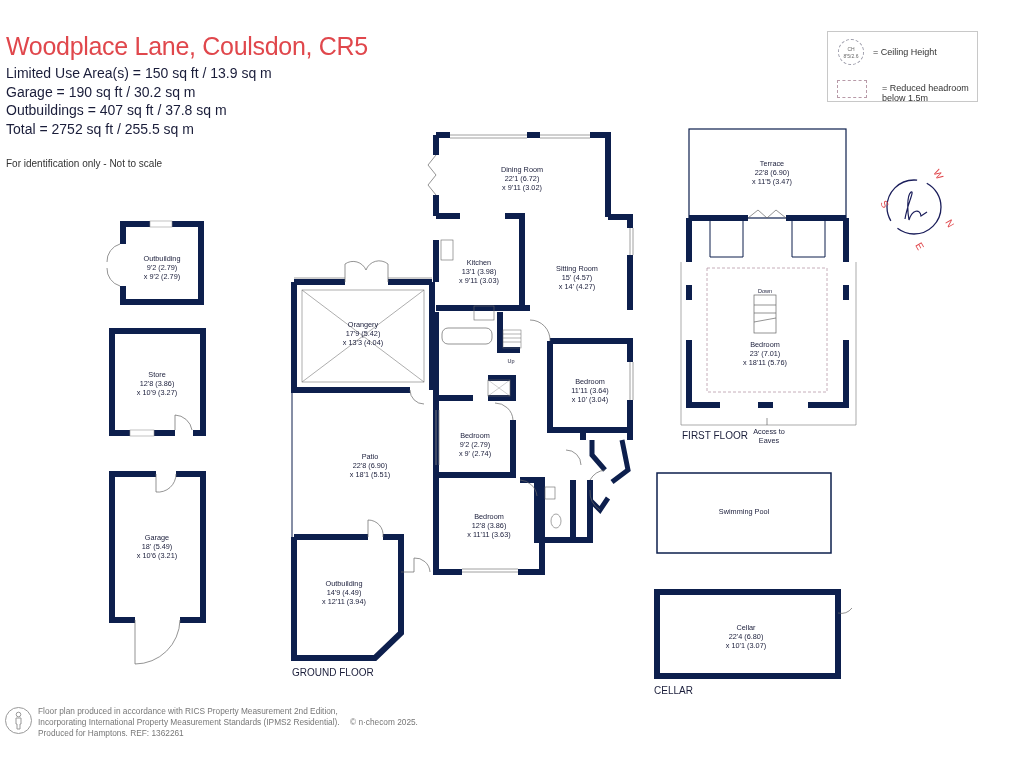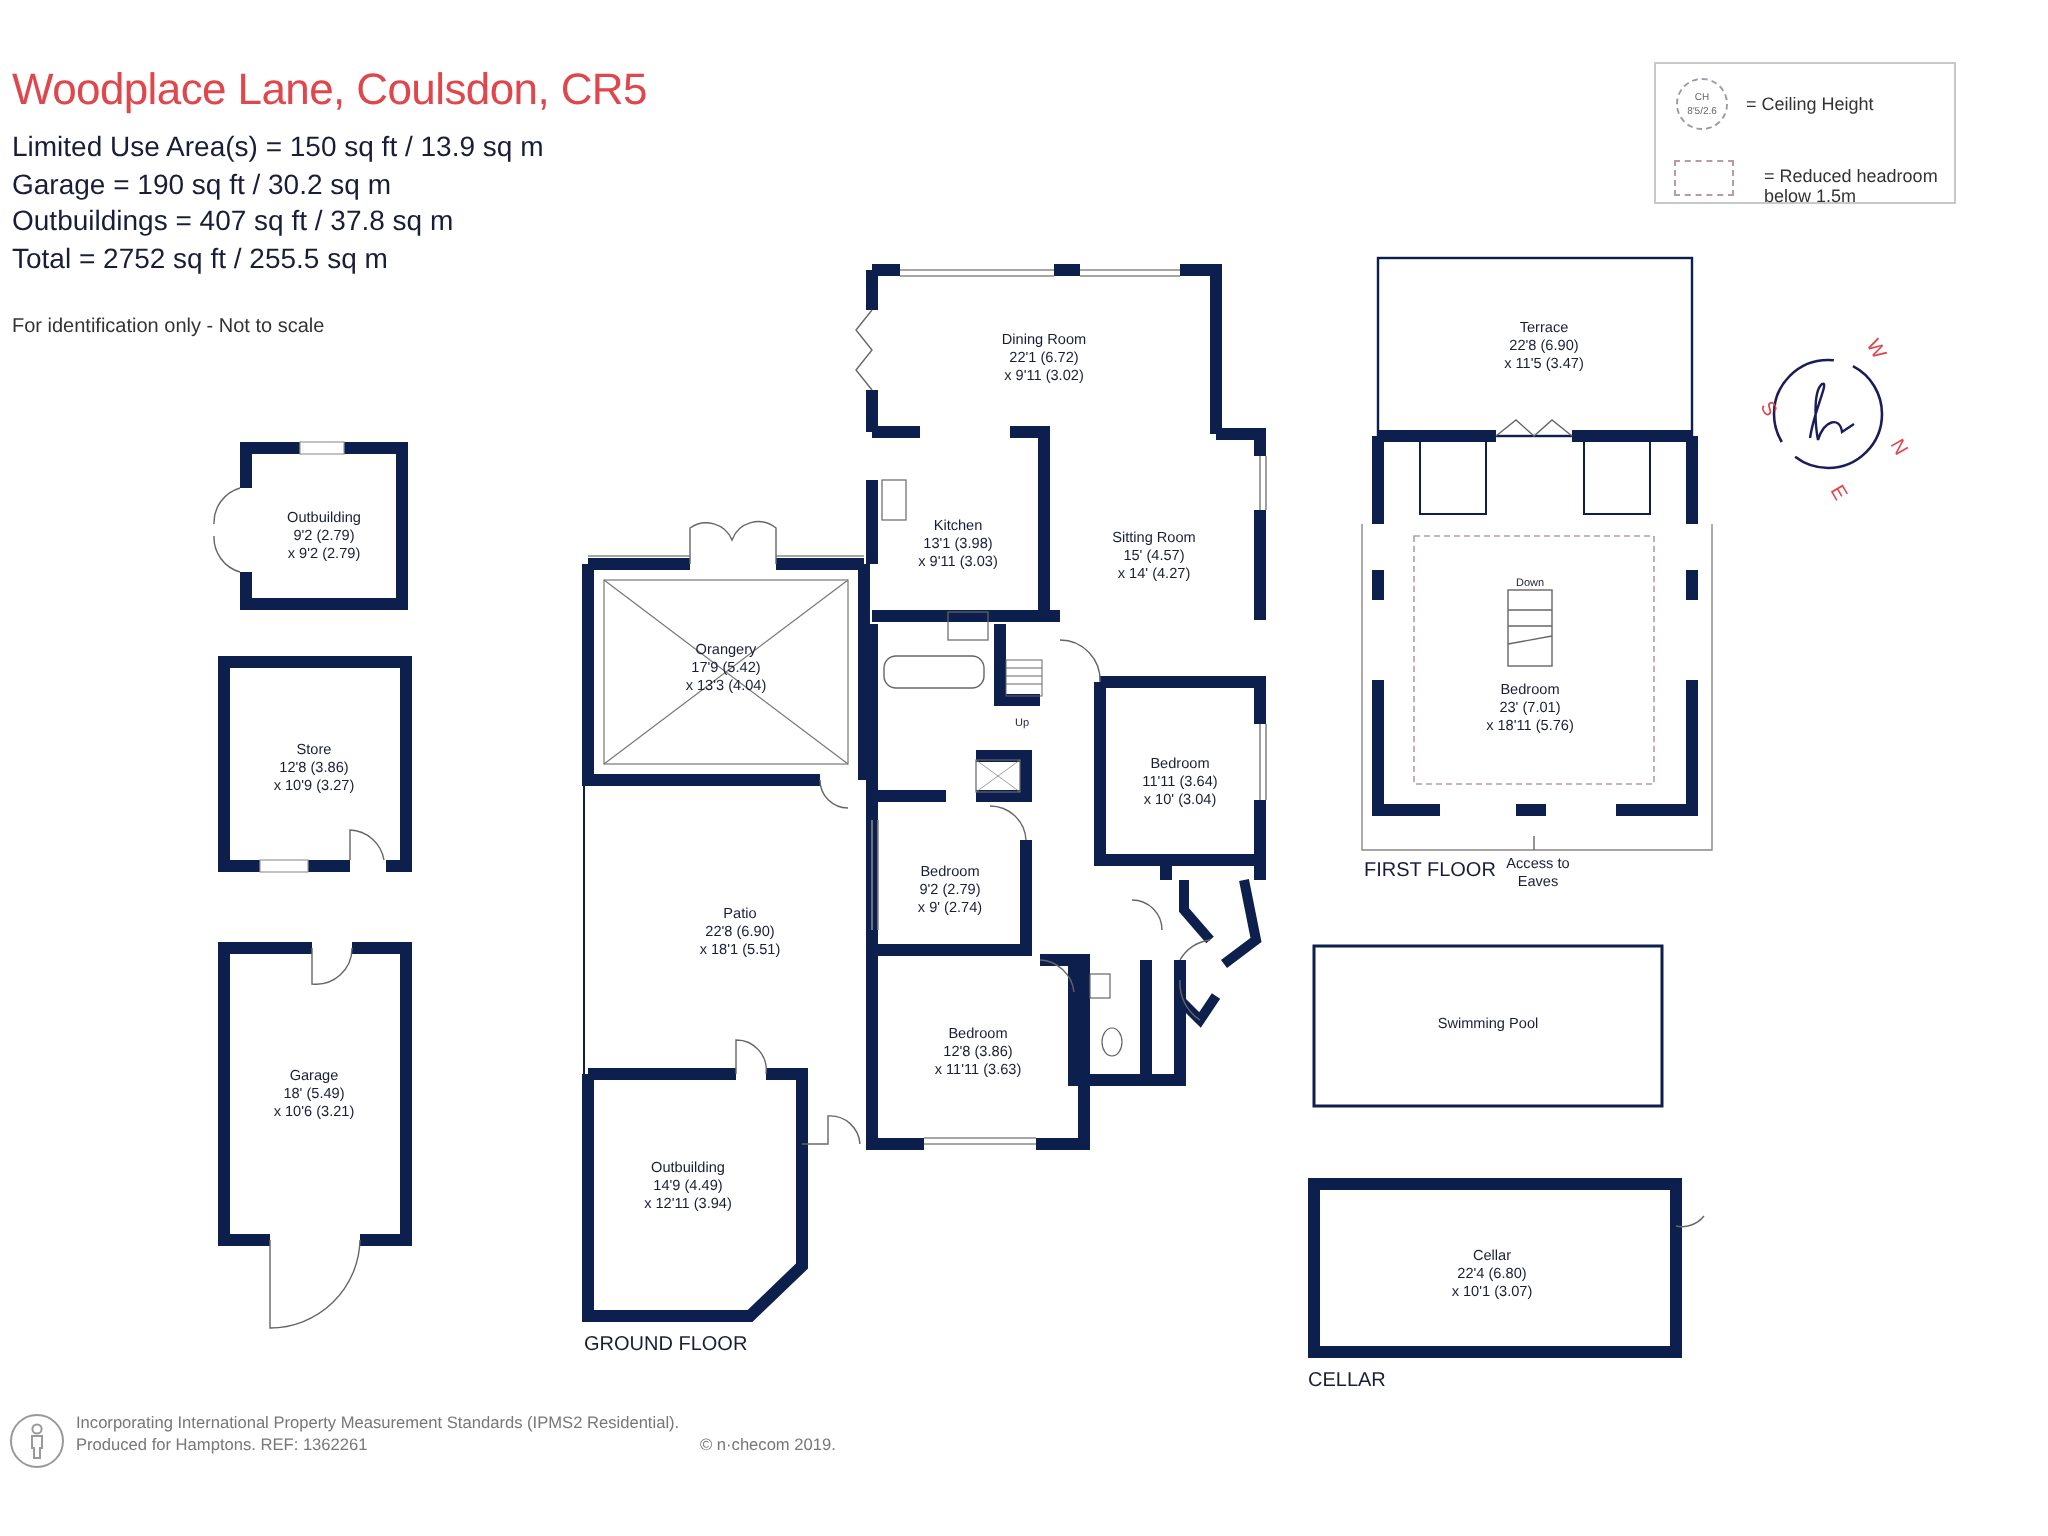--- a/index.html
+++ b/index.html
@@ -1,18 +1,18 @@
 <!DOCTYPE html>
 <html><head>
 <meta charset="utf-8">
 <style>
   html, body { margin:0; padding:0; background:#ffffff; }
   body { width:1024px; height:768px; position:relative; overflow:hidden;
          font-family:"DejaVu Sans", sans-serif; color:#1a1a2e; }
-  .title { position:absolute; left:6px; top:32px; font-size:22px; color:#e0474c;
+  .title { position:absolute; left:6px; top:32px; font-size:25px; color:#e0474c;
            font-family:"Liberation Sans", sans-serif; letter-spacing:-0.3px; }
   .areas { position:absolute; left:6px; top:64px; font-size:14px; line-height:18.5px;
            font-family:"Liberation Sans", sans-serif; color:#1a1d3a; }
   .areas div { white-space:nowrap; }
   .note { position:absolute; left:6px; top:158px; font-size:10px; color:#333;
           font-family:"Liberation Sans", sans-serif;text-align:right; }
   .legend { position:absolute; left:827px; top:31px; width:151px; height:71px;
             border:1px solid #c8c8c8; box-sizing:border-box; background:#fff; }
   .legend .ch-circle { position:absolute; left:10px; top:7px; width:26px; height:26px;
             border:1px dashed #9a9aa8; border-radius:50%; font-size:5px; color:#666;
@@ -291,16 +291,17 @@
 <div class="floor-label" style="left:682px; top:430px;">FIRST FLOOR</div>
 <div class="floor-label" style="left:654px; top:685px;">CELLAR</div>
 
 <div class="footer-icon">
   <svg width="25" height="25" viewBox="0 0 25 25">
     <circle cx="12.5" cy="6.5" r="2.3" fill="none" stroke="#999" stroke-width="1"></circle>
     <path d="M10,10 L15,10 L15,16 L14,16 L14,21 L11,21 L11,16 L10,16 Z" fill="none" stroke="#999" stroke-width="1"></path>
   </svg>
 </div>
 <div class="footer">
+  <div>Floor plan produced in accordance with RICS Property Measurement 2nd Edition,</div>
   <div>Incorporating International Property Measurement Standards (IPMS2 Residential).</div>
   <div>Produced for Hamptons.   REF:  1362261</div>
 </div>
-<div class="copyright">© n·checom 2019.</div>
+<div class="copyright">© n·checom 2025.</div>
 
 </body></html>

